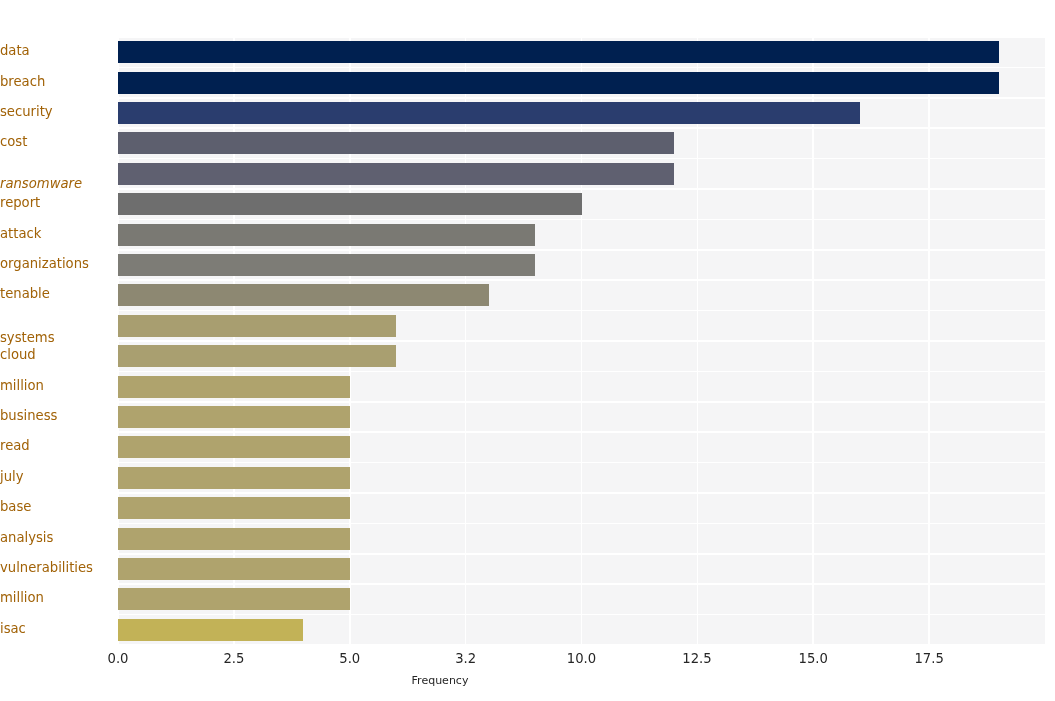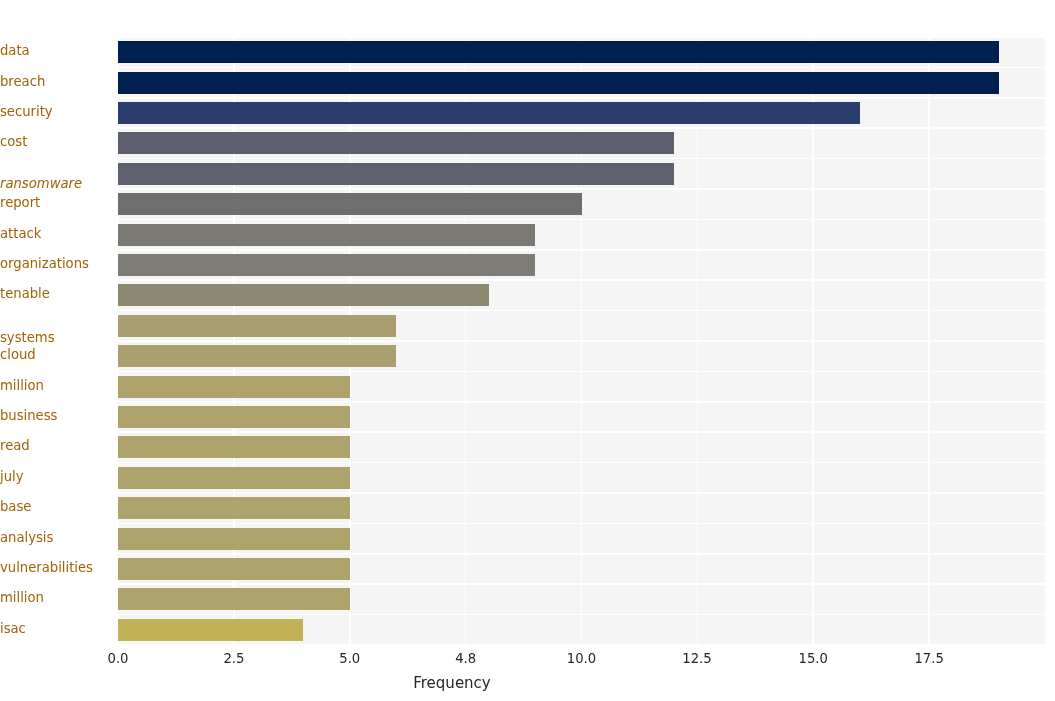--- a/index.html
+++ b/index.html
@@ -102,25 +102,25 @@
     width: 60px;
     margin-left: -30px;
     text-align: center;
     font-size: 13.2px;
     color: #262626;
   }
 
   
   #xlabel {
     position: absolute;
-    left: 12px;
+    left: 0;
     top: 674px;
     width: 880px;
     text-align: center;
-    font-size: 15px;
+    font-size: 11px;
     color: #262626;
   }
 </style>
 </head>
 <body>
 
 <div id="figure">
 
 
   <div id="plot-area">
@@ -201,21 +201,21 @@
       <div class="ytick" style="top: 492.6px;">analysis</div>
       <div class="ytick" style="top: 523px;">vulnerabilities</div>
       <div class="ytick" style="top: 553.4px;">million</div>
       <div class="ytick" style="top: 583.8px;">isac</div>
     </div>
 
   <div id="xtick-layer">
       <div class="xtick" style="left: 118px;">0.0</div>
       <div class="xtick" style="left: 233.875px;">2.5</div>
       <div class="xtick" style="left: 349.75px;">5.0</div>
-      <div class="xtick" style="left: 465.625px;">4.8</div>
+      <div class="xtick" style="left: 465.625px;">3.2</div>
       <div class="xtick" style="left: 581.5px;">10.0</div>
       <div class="xtick" style="left: 697px;">12.5</div>
       <div class="xtick" style="left: 813.25px;">15.0</div>
       <div class="xtick" style="left: 929.125px;">17.5</div>
     </div>
 
   <div id="xlabel">Frequency</div>
 
 </div>
 

